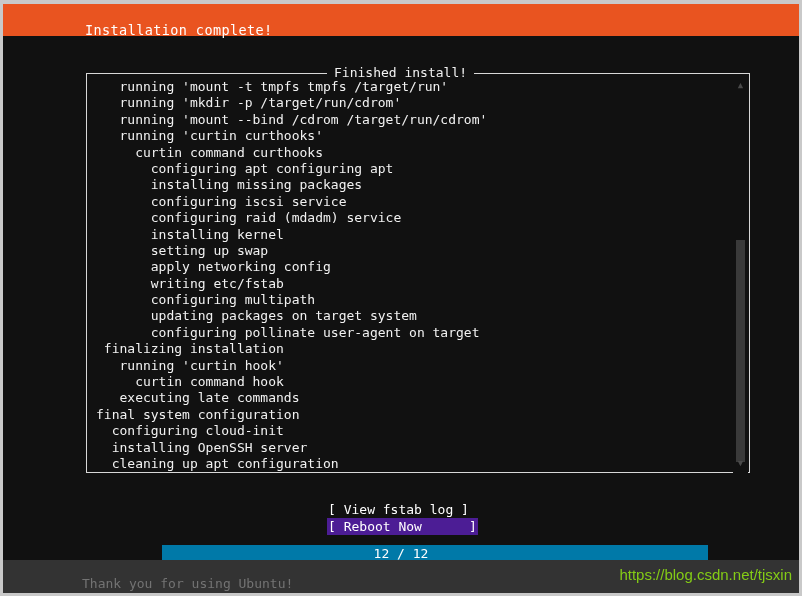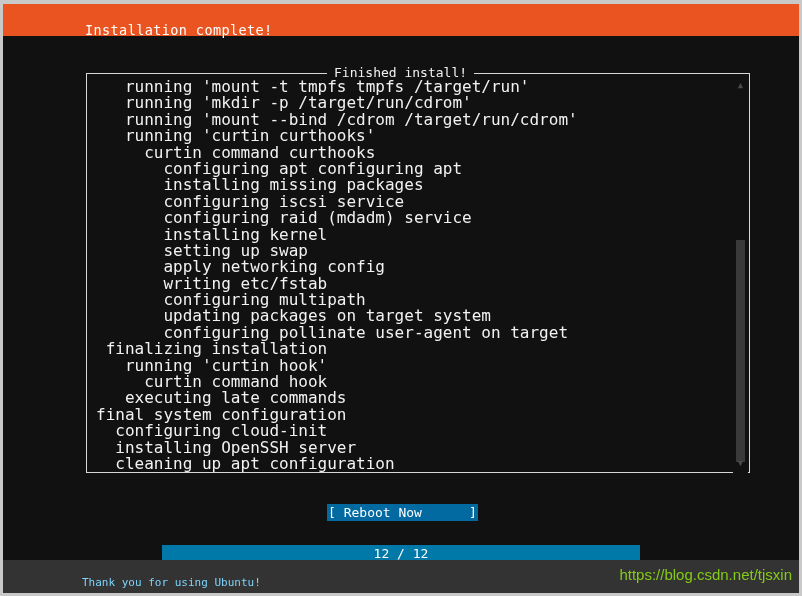--- a/index.html
+++ b/index.html
@@ -92,21 +92,21 @@
     font-size: 13px;
     color: #f2f2f2;
     white-space: pre;
     line-height: 16px;
   }
   .log-lines {
     position: absolute;
     left: 9px;
     top: 5px;
     width: 590px;
-    font-size: 16px;
+    font-size: 13px;
     line-height: 16.4px;
     color: #f2f2f2;
     white-space: pre;
     overflow: hidden;
   }
   .log-lines div {
     white-space: pre;
     height: 16.4px;
   }
 
@@ -150,30 +150,30 @@
   }
   .btn-viewlog {
     position: absolute;
     left: 327px;
     top: 501px;
     background: transparent;
   }
   .btn-reboot {
     position: absolute;
     left: 327px;
-    top: 504px;
-    background: #0369a1;
+    top: 518px;
+    background: #4c1d95;
   }
 
   
   .progress-track {
     position: absolute;
     left: 162px;
     top: 545px;
-    width: 478px;
+    width: 546px;
     height: 18px;
     background: #0079a8;
   }
   .progress-label {
     position: absolute;
     left: 0;
     top: 0;
     width: 478px;
     height: 18px;
     line-height: 18px;
@@ -189,22 +189,22 @@
     left: 3px;
     top: 560px;
     width: 796px;
     height: 33px;
     background: #333333;
   }
   .footer-text {
     position: absolute;
     left: 82px;
     top: 576px;
-    font-size: 11px;
-    color: #7dd3fc;
+    font-size: 13px;
+    color: #737373;
     white-space: pre;
   }
   .watermark {
     position: absolute;
     right: 10px;
     top: 566px;
     font-family: "Liberation Sans", sans-serif;
     font-size: 15px;
     color: #84cc16;
     white-space: pre;

